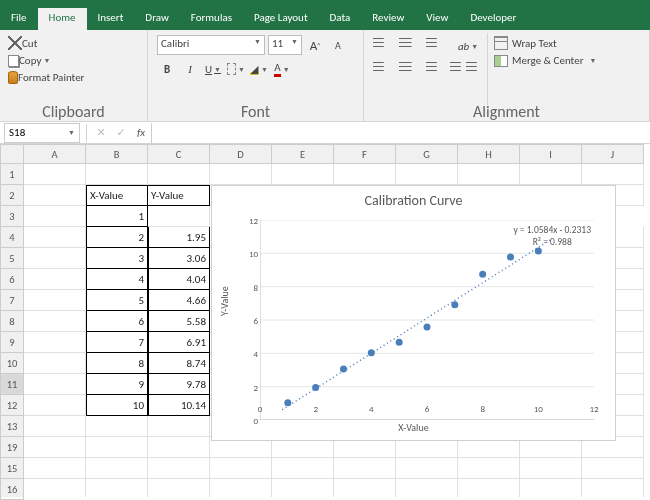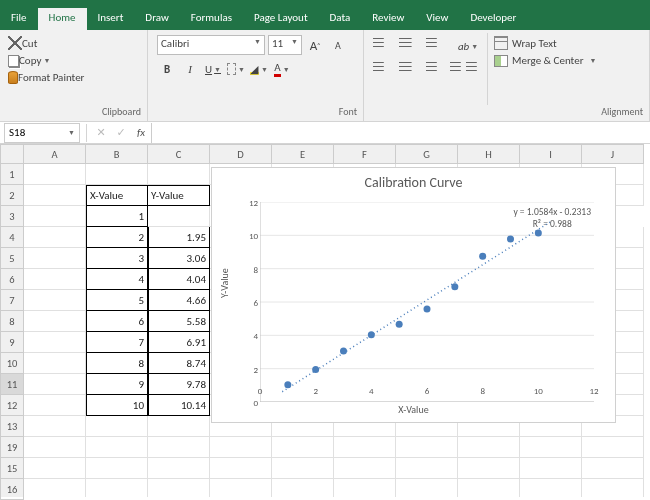--- a/index.html
+++ b/index.html
@@ -6,21 +6,21 @@
 body { width:650px; height:500px; background:#fff; overflow:hidden; }
 
 .titlebar { height:8px; background:#217346; }
 .tabs { height:22px; background:#217346; display:flex; align-items:stretch; font-size:11px; color:#fff; }
 .tab { padding:3px 11px 0; cursor:pointer; }
 .tab.active { background:#f1f1f1; color:#217346; }
 
 .ribbon { height:92px; background:#f1f1f1; border-bottom:1px solid #d4d4d4; display:flex; font-size:11px; color:#444; }
 .group { border-right:1px solid #d4d4d4; padding:3px 6px 0; display:flex; flex-direction:column; }
 .group-body { flex:1; display:flex; }
-.group-label { text-align:right; font-size:10px; color:#666; height:16px; line-height:14px; }
+.group-label { text-align:center; font-size:16px; color:#666; height:16px; line-height:14px; }
 .drop-arrow { font-size:7px; color:#666; margin-left:2px; vertical-align:middle; display:inline-block; }
 
 
 .paste-col { display:flex; flex-direction:column; align-items:center; width:38px; }
 .paste-icon { width:26px; height:40px; border:1px solid #b88a2b; background:linear-gradient(#fff,#fdf1d0); border-radius:2px; margin:3px 0 1px; position:relative; }
 .paste-icon:before { content:""; position:absolute; top:-3px; left:6px; width:12px; height:5px; border:1px solid #888; background:#ccc; border-radius:1px; }
 .clip-rows { display:flex; flex-direction:column; gap:4px; padding:3px 2px; }
 .clip-row { display:flex; align-items:center; gap:0; }
 .small-ic { width:14px; height:14px; display:inline-block; }
 .ic-cut { background:linear-gradient(45deg,transparent 45%,#666 45%,#666 55%,transparent 55%),linear-gradient(-45deg,transparent 45%,#666 45%,#666 55%,transparent 55%); }
@@ -68,21 +68,21 @@
 .colhdrs { height:20px; display:flex; }
 .colh { width:62px; height:20px; border:1px solid #ccc; border-left:none; background:#f0f0f0; display:flex; align-items:center; justify-content:center; color:#555; font-size:10.5px; }
 .rows { }
 .row { height:21px; display:flex; }
 .cell { width:62px; height:21px; border:1px solid #e0e0e0; border-left:none; border-top:none; padding:0 3px; display:flex; align-items:center; }
 .cell.hdr { border:1px solid #000; border-top:1px solid #000; }
 .cell.data { border:1px solid #000; border-top:none; justify-content:flex-end; }
 .cell.data.lb { border-left:1px solid #000; }
 
 
-.chart { position:absolute; left:211px; top:23px; width:405px; height:256px; background:#fff; border:1px solid #d0d0d0; font-size:10px; color:#595959; }
+.chart { position:absolute; left:211px; top:41px; width:405px; height:256px; background:#fff; border:1px solid #d0d0d0; font-size:10px; color:#595959; }
 .chart-title { text-align:center; font-size:14px; color:#595959; padding:6px 0 2px; }
 .plotarea { position:absolute; left:48px; top:34px; width:334px; height:200px; }
 .yaxis-label { position:absolute; left:6px; top:130px; transform:rotate(-90deg); transform-origin:left top; font-size:10px; }
 .xaxis-label { position:absolute; bottom:6px; left:0; right:0; text-align:center; font-size:10px; }
 .ytick { position:absolute; left:32px; width:14px; text-align:right; font-size:9px; color:#595959; }
 .xtick { position:absolute; bottom:26px; font-size:9px; color:#595959; width:20px; text-align:center; }
 .trend { stroke:#4a7ebb; stroke-width:1.5; stroke-dasharray:1 3; fill:none; }
 .pt { fill:#4a7ebb; }
 .eqn { position:absolute; right:24px; top:38px; font-size:9.5px; text-align:center; line-height:1.3; color:#595959; }
 </style>

